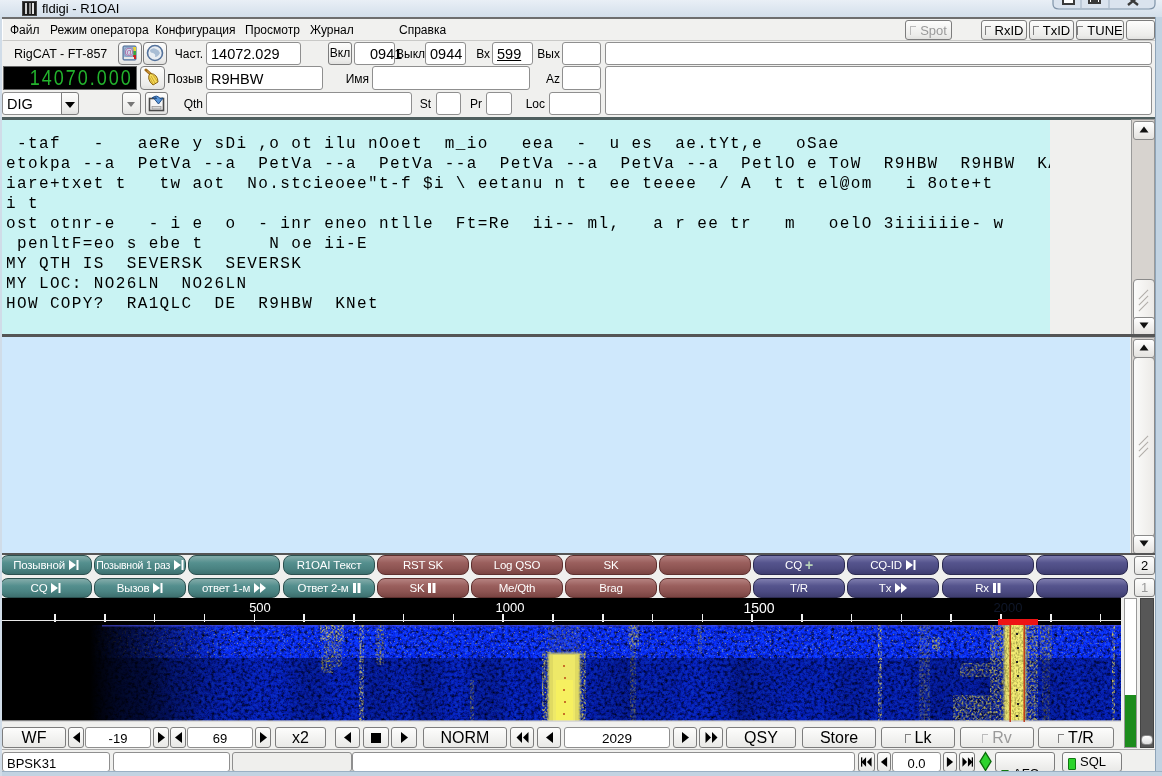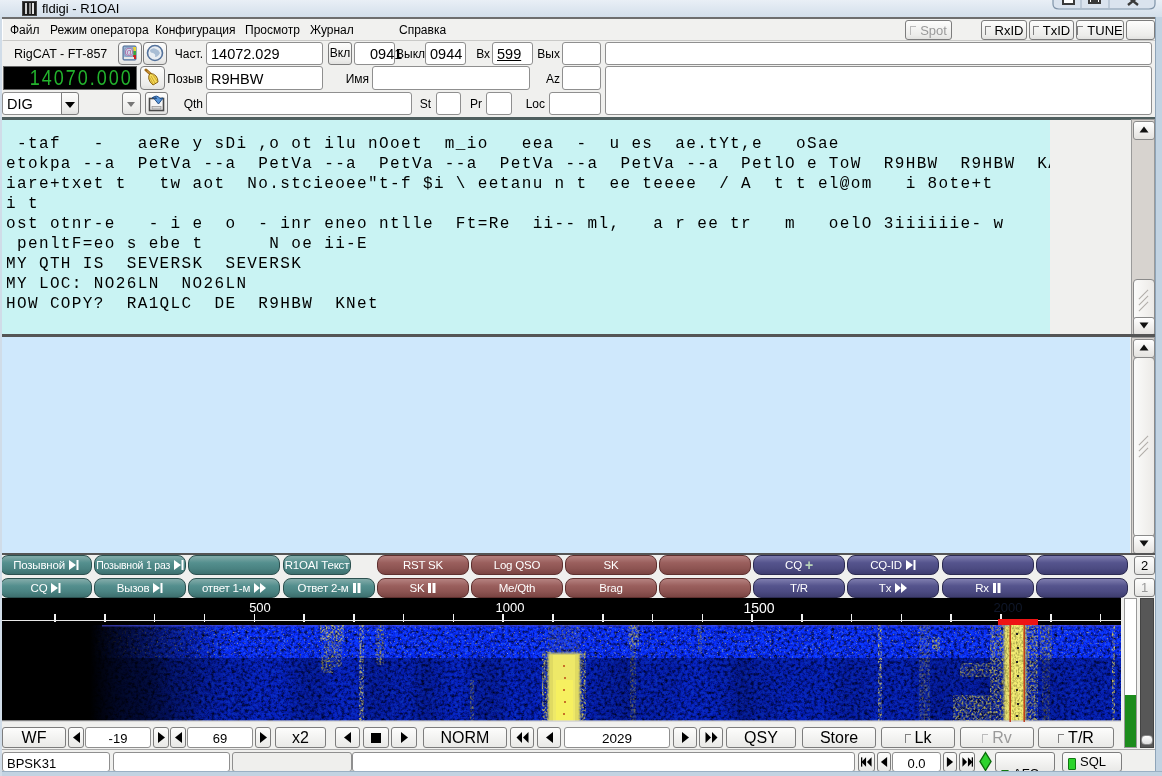--- a/index.html
+++ b/index.html
@@ -78,21 +78,21 @@
       <rect x="12" y="11" width="3" height="4" fill="#cc2222"></rect>
   <rect x="4" y="4" width="8" height="8" rx="1" fill="#cdd8ec" stroke="#7a8fb5"></rect>
   <text x="8" y="11" font-size="9" fill="#b05a9a" text-anchor="middle" font-family="Liberation Sans">@</text>
   <rect x="3" y="13" width="10" height="2" fill="#e8e8e8"></rect>
 </svg>
 <svg class="abs" style="left:146px;top:44px;" width="18" height="18" viewBox="0 0 18 18">
   <circle cx="9" cy="9" r="7.5" fill="#e9eef3" stroke="#55739c" stroke-width="1.6"></circle>
   <path d="M4 6 q3 -3 6 -1 q3 1 4 4 q-2 4 -5 4 q1 -3 -2 -4 q-3 0 -3 -3z" fill="#a8bdd4"></path>
 </svg>
 <div class="rlb" style="left:140px;top:47px;width:63px;">Част.</div>
-<div class="fld" style="left:206px;top:42px;width:117px;height:23px;padding-top:3px;">14072.029</div>
+<div class="fld" style="left:206px;top:42px;width:95px;height:23px;padding-top:3px;">14072.029</div>
 <div class="btn" style="left:328px;top:42px;width:24px;height:23px;line-height:21px;font-size:12px;">Вкл</div>
 <div class="fld" style="left:354px;top:42px;width:41px;height:23px;padding-top:3px;padding-left:15px;">0941</div>
 <div class="rlb" style="left:396px;top:47px;width:27px;">Выкл</div>
 <div class="fld" style="left:425px;top:42px;width:41px;height:23px;padding-top:3px;">0944</div>
 <div class="rlb" style="left:460px;top:47px;width:30px;">Вх</div>
 <div class="fld" style="left:492px;top:42px;width:41px;height:23px;padding-top:3px;text-decoration:underline;">599</div>
 <div class="rlb" style="left:520px;top:47px;width:40px;">Вых</div>
 <div class="fld" style="left:562px;top:42px;width:39px;height:23px;"></div>
 <div class="fld" style="left:605px;top:42px;width:547px;height:23px;"></div>
 
@@ -190,21 +190,21 @@
 
 <div class="mac teal" style="left:0px;top:555px;width:92px;">Позывной <svg width="11" height="10" viewBox="0 0 11 10" style="vertical-align:-1px">
         <path d="M1 0L8 5L1 10z" fill="#fff"></path>
         <rect x="8.5" y="0" width="2" height="10" fill="#fff"></rect>
       </svg></div>
 <div class="mac teal" style="left:94px;top:555px;width:92px;font-size:10.5px;">Позывной 1 раз <svg width="11" height="10" viewBox="0 0 11 10" style="vertical-align:-1px">
         <path d="M1 0L8 5L1 10z" fill="#fff"></path>
         <rect x="8.5" y="0" width="2" height="10" fill="#fff"></rect>
       </svg></div>
 <div class="mac teal" style="left:188px;top:555px;width:92px;"></div>
-<div class="mac teal" style="left:283px;top:555px;width:68px;">R1OAI Текст</div>
+<div class="mac teal" style="left:283px;top:555px;width:92px;">R1OAI Текст</div>
 <div class="mac redb" style="left:377px;top:555px;width:92px;">RST SK</div>
 <div class="mac redb" style="left:471px;top:555px;width:92px;">Log QSO</div>
 <div class="mac redb" style="left:565px;top:555px;width:92px;">SK</div>
 <div class="mac redb" style="left:659px;top:555px;width:92px;"></div>
 <div class="mac purp" style="left:753px;top:555px;width:92px;">CQ <span style="color:#b8d4b8;font-size:14px;font-weight:bold;vertical-align:-1px;">+</span></div>
 <div class="mac purp" style="left:847px;top:555px;width:92px;">CQ-ID <svg width="11" height="10" viewBox="0 0 11 10" style="vertical-align:-1px">
         <path d="M1 0L8 5L1 10z" fill="#fff"></path>
         <rect x="8.5" y="0" width="2" height="10" fill="#fff"></rect>
       </svg></div>
 <div class="mac purp" style="left:942px;top:555px;width:92px;"></div>

